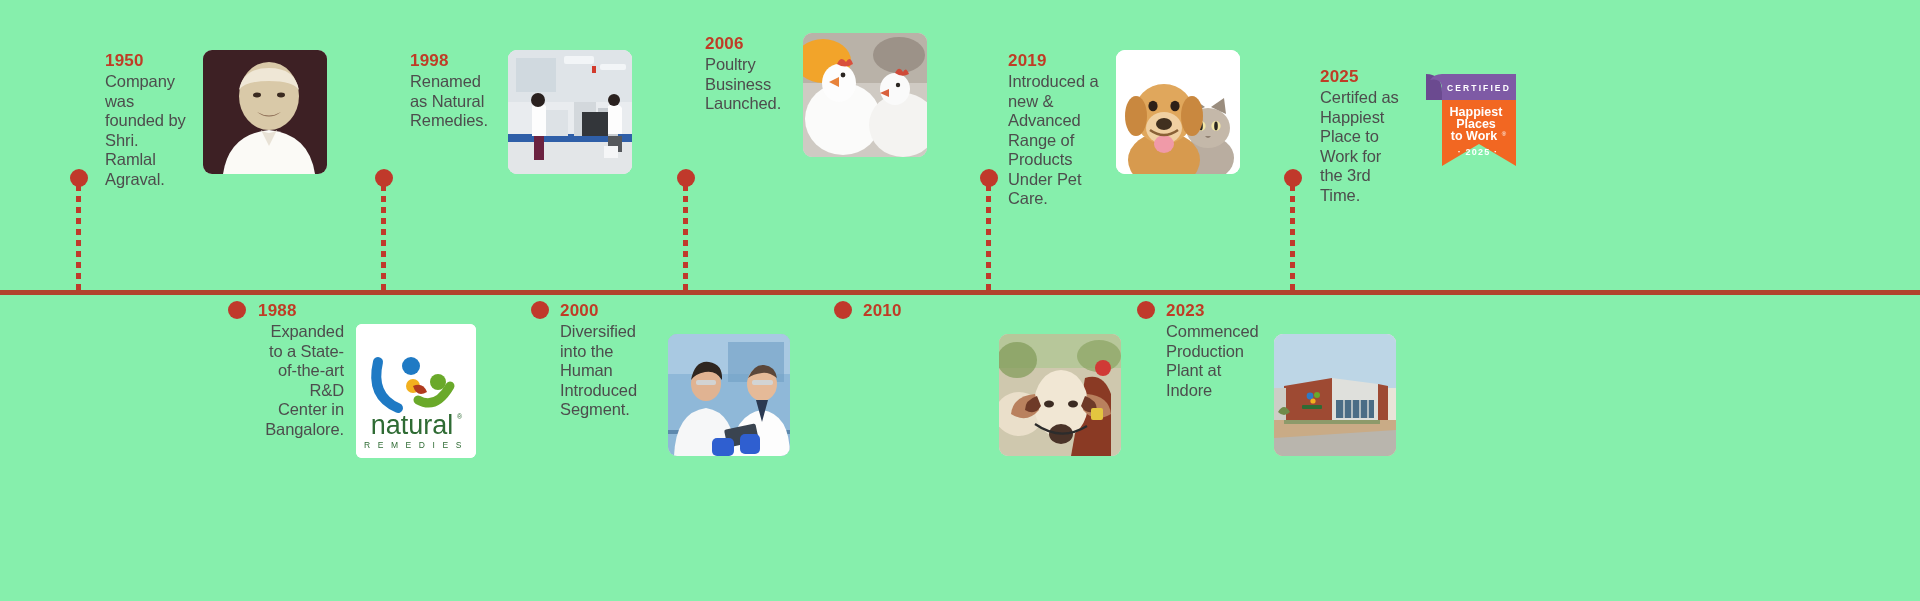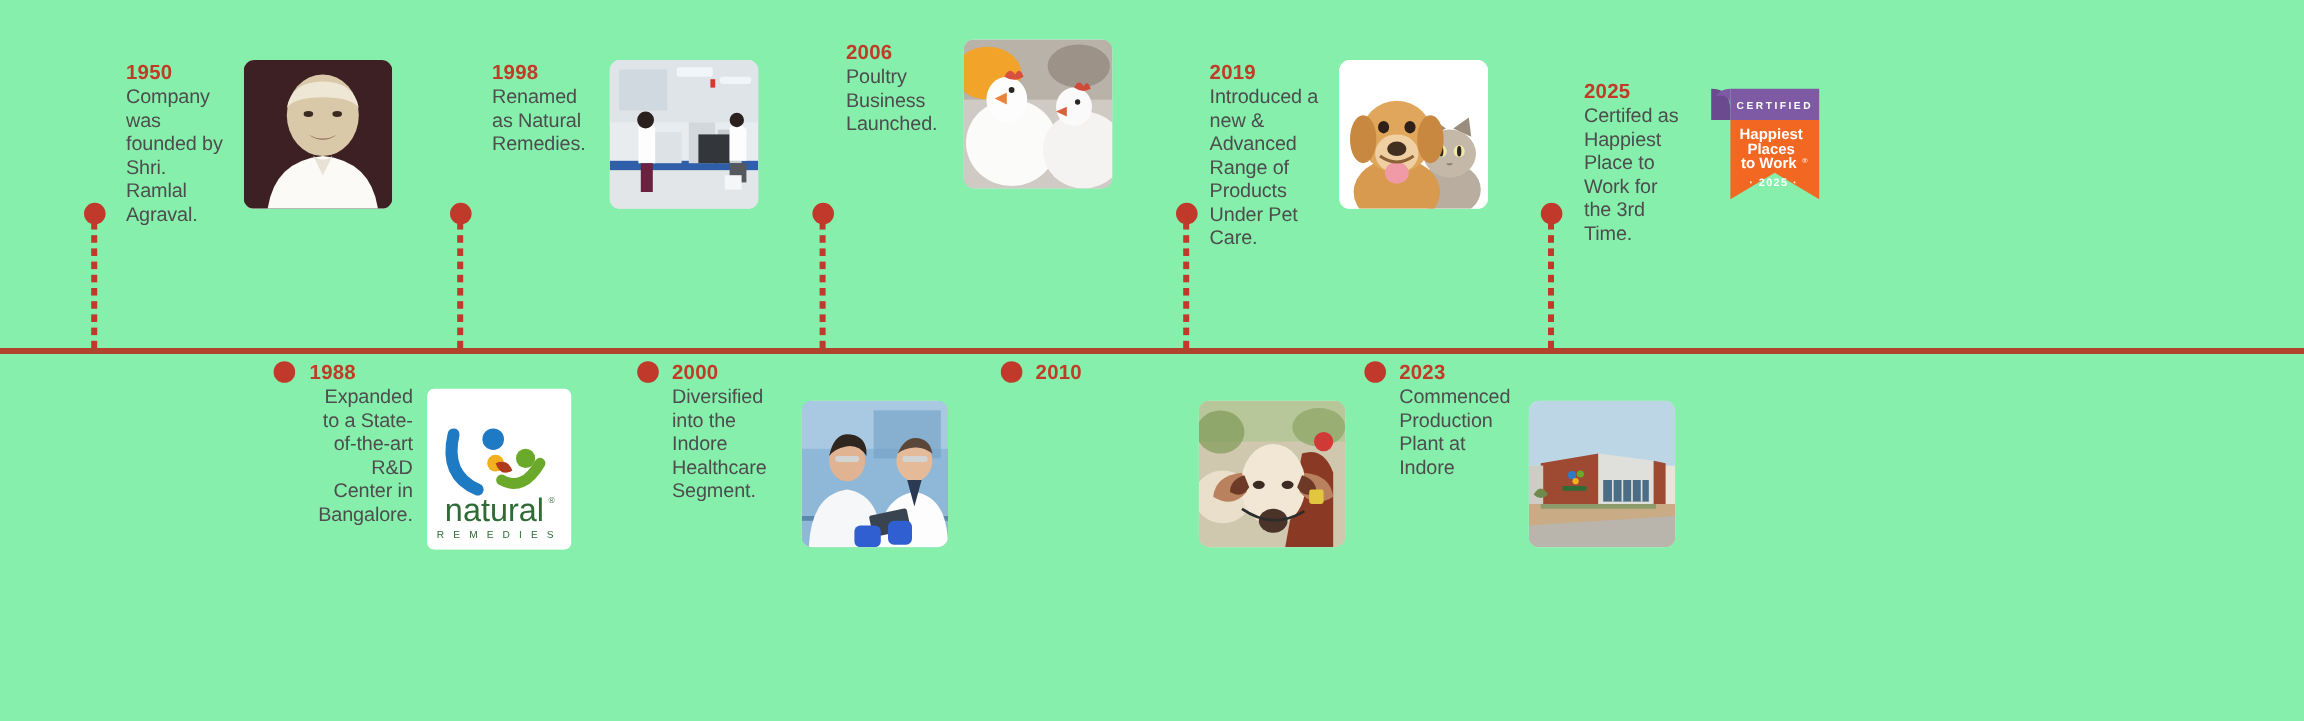--- a/index.html
+++ b/index.html
@@ -307,21 +307,21 @@
         <text x="56" y="110" font-family="'Liberation Sans',sans-serif" font-size="27" text-anchor="middle" fill="#2f6b34">natural</text>
         <text x="101" y="95" font-family="'Liberation Sans',sans-serif" font-size="7" fill="#2f6b34">®</text>
         <text x="58" y="124" font-family="'Liberation Sans',sans-serif" font-size="8.5" letter-spacing="2.6" text-anchor="middle" fill="#2f6b34">R E M E D I E S</text>
       </svg>
     </div>
   </div>
 
   <div class="entry" style="left:560px; top:300px;">
     <div class="entry-text wide">
       <div class="entry-year" style="color: rgb(191, 60, 38);">2000</div>
-      <div class="entry-desc" style="color: rgb(77, 77, 77);">Diversified into the Indore Healthcare Segment.</div>
+      <div class="entry-desc" style="color: rgb(77, 77, 77);">Diversified into the Human Introduced Segment.</div>
     </div>
     <div class="media" style="width:122px;height:122px;margin-top:34px;">
       <svg viewBox="0 0 122 122" preserveAspectRatio="none">
         <rect width="122" height="122" fill="#8fb8d8"></rect>
         <rect x="0" y="0" width="122" height="40" fill="#a9c9e2"></rect>
         <rect x="60" y="8" width="56" height="40" fill="#6f9ec4" opacity=".6"></rect>
         <rect x="0" y="96" width="122" height="4" fill="#5d88ad"></rect>
 
         <path d="M6 122 q2 -44 32 -48 q28 4 30 48z" fill="#f6f7f8"></path>
         <ellipse cx="38" cy="50" rx="15" ry="17" fill="#e0b392"></ellipse>

